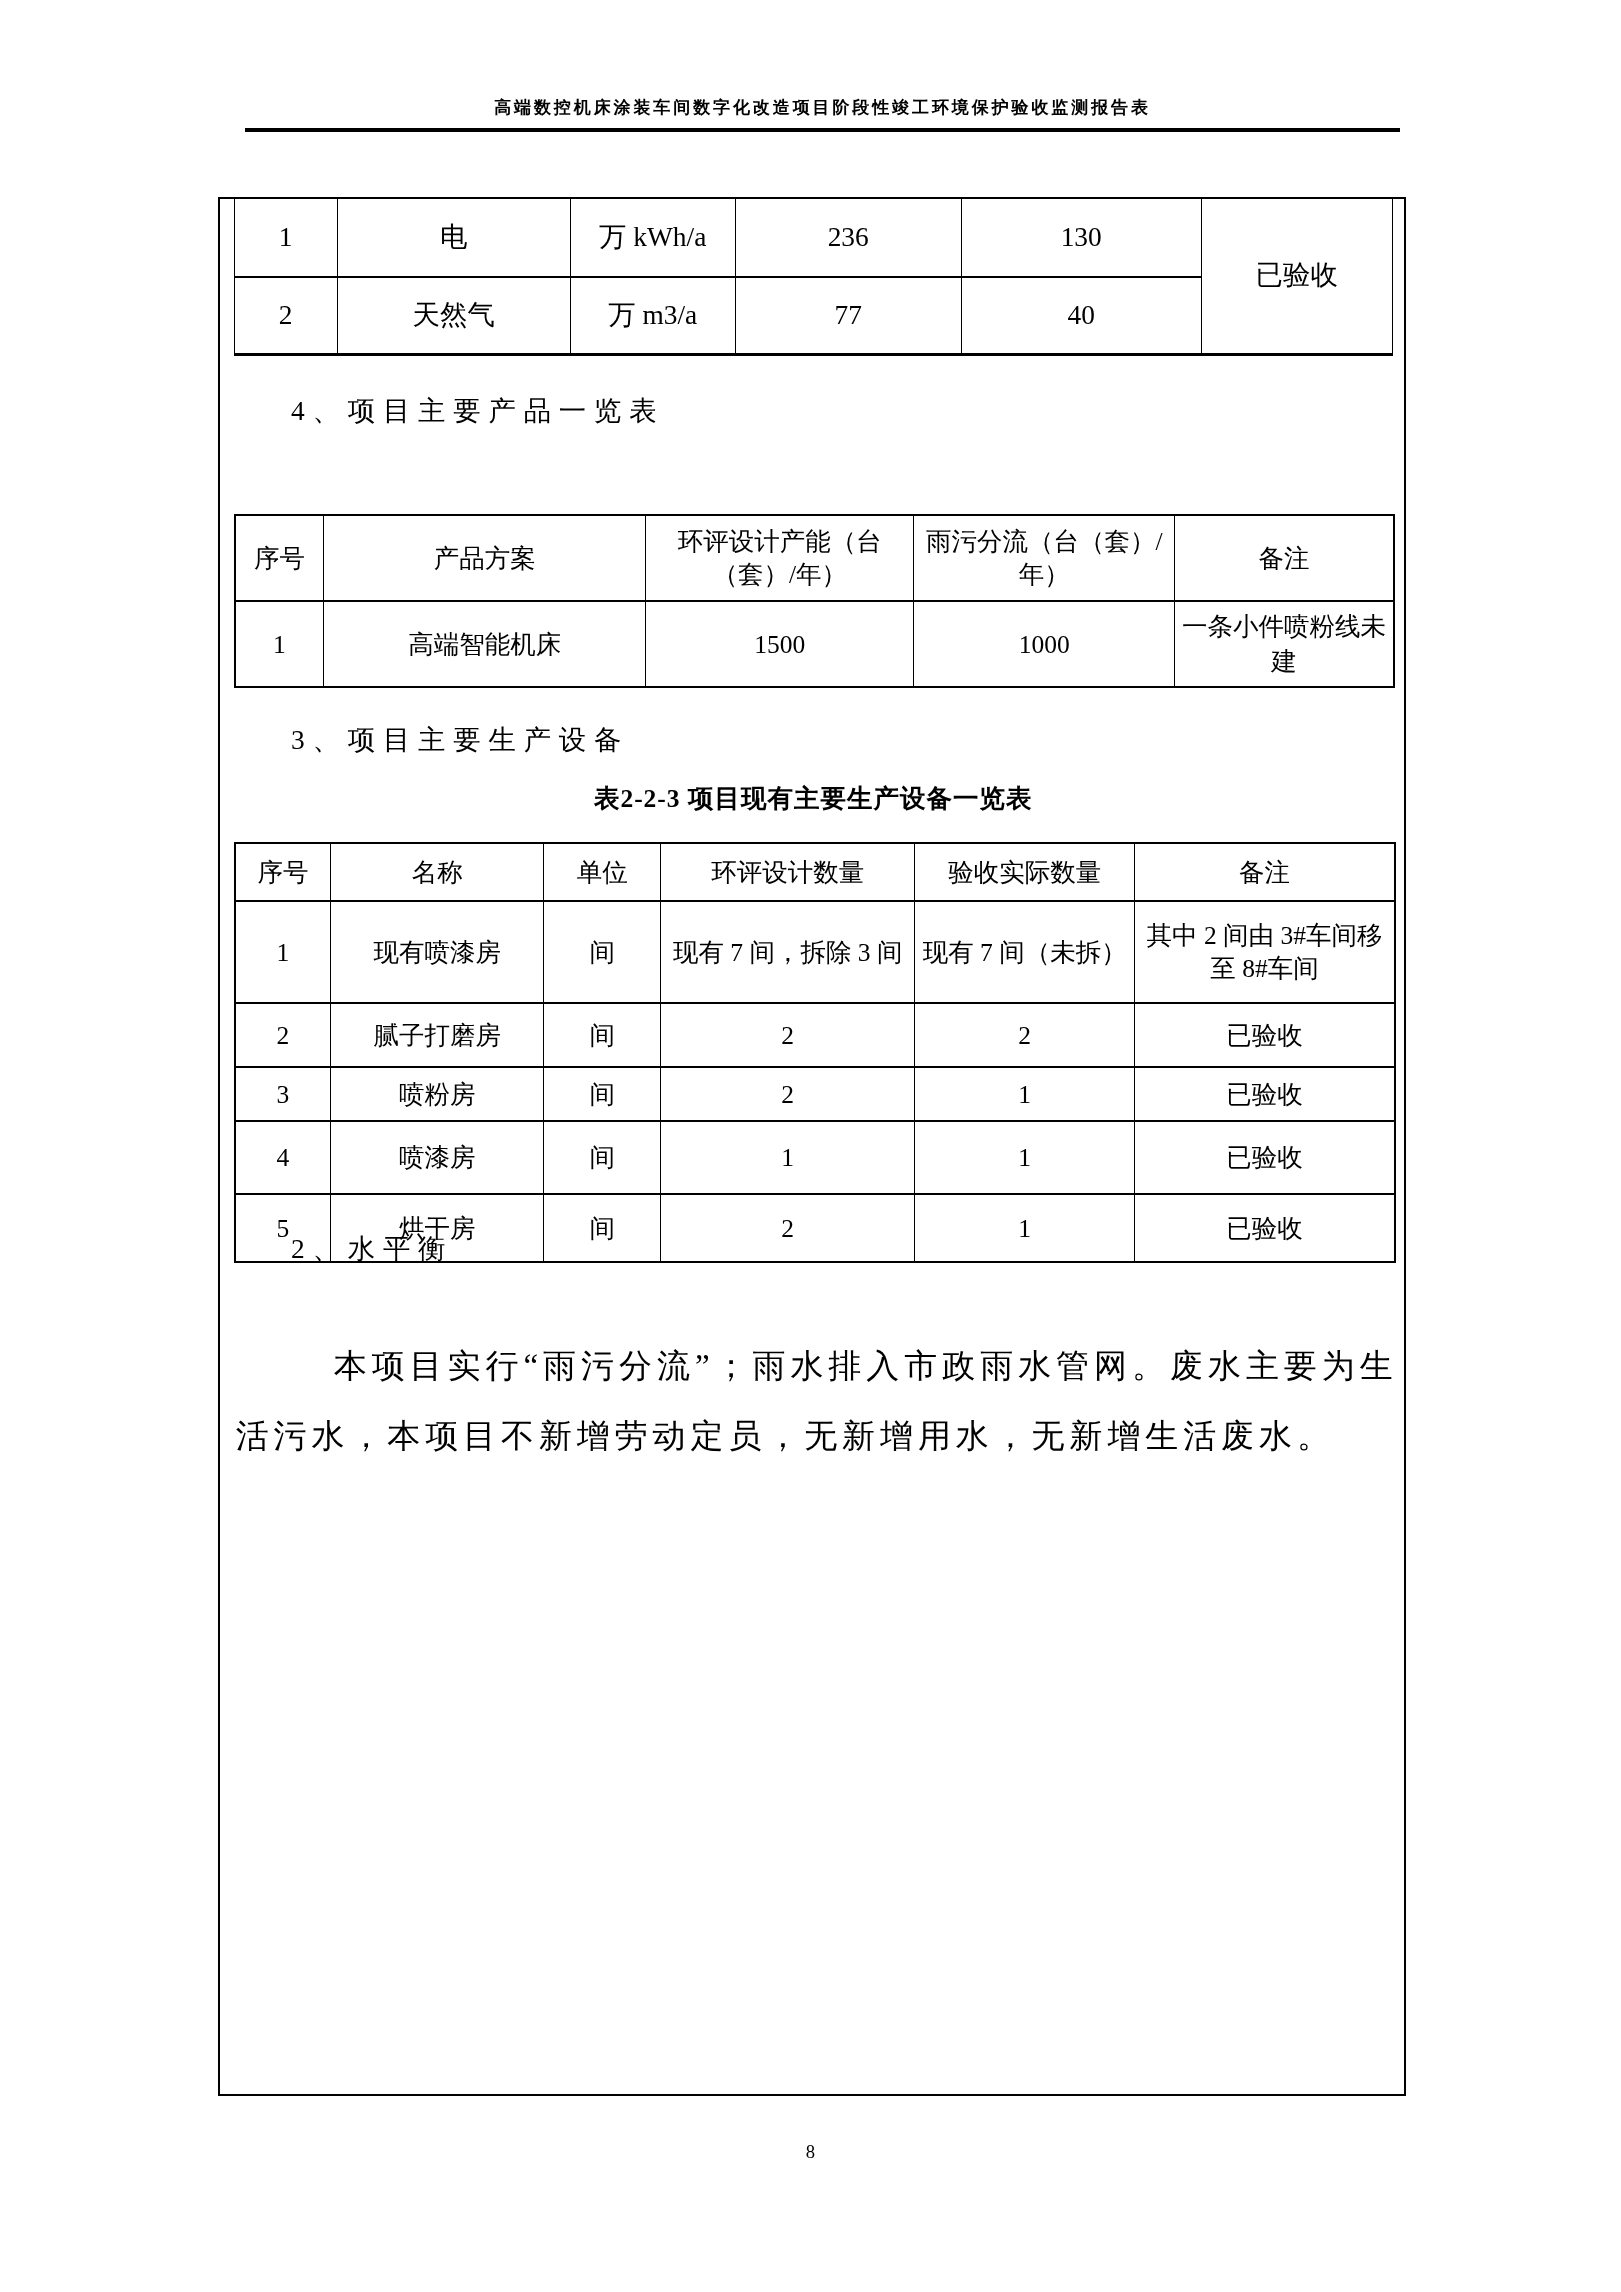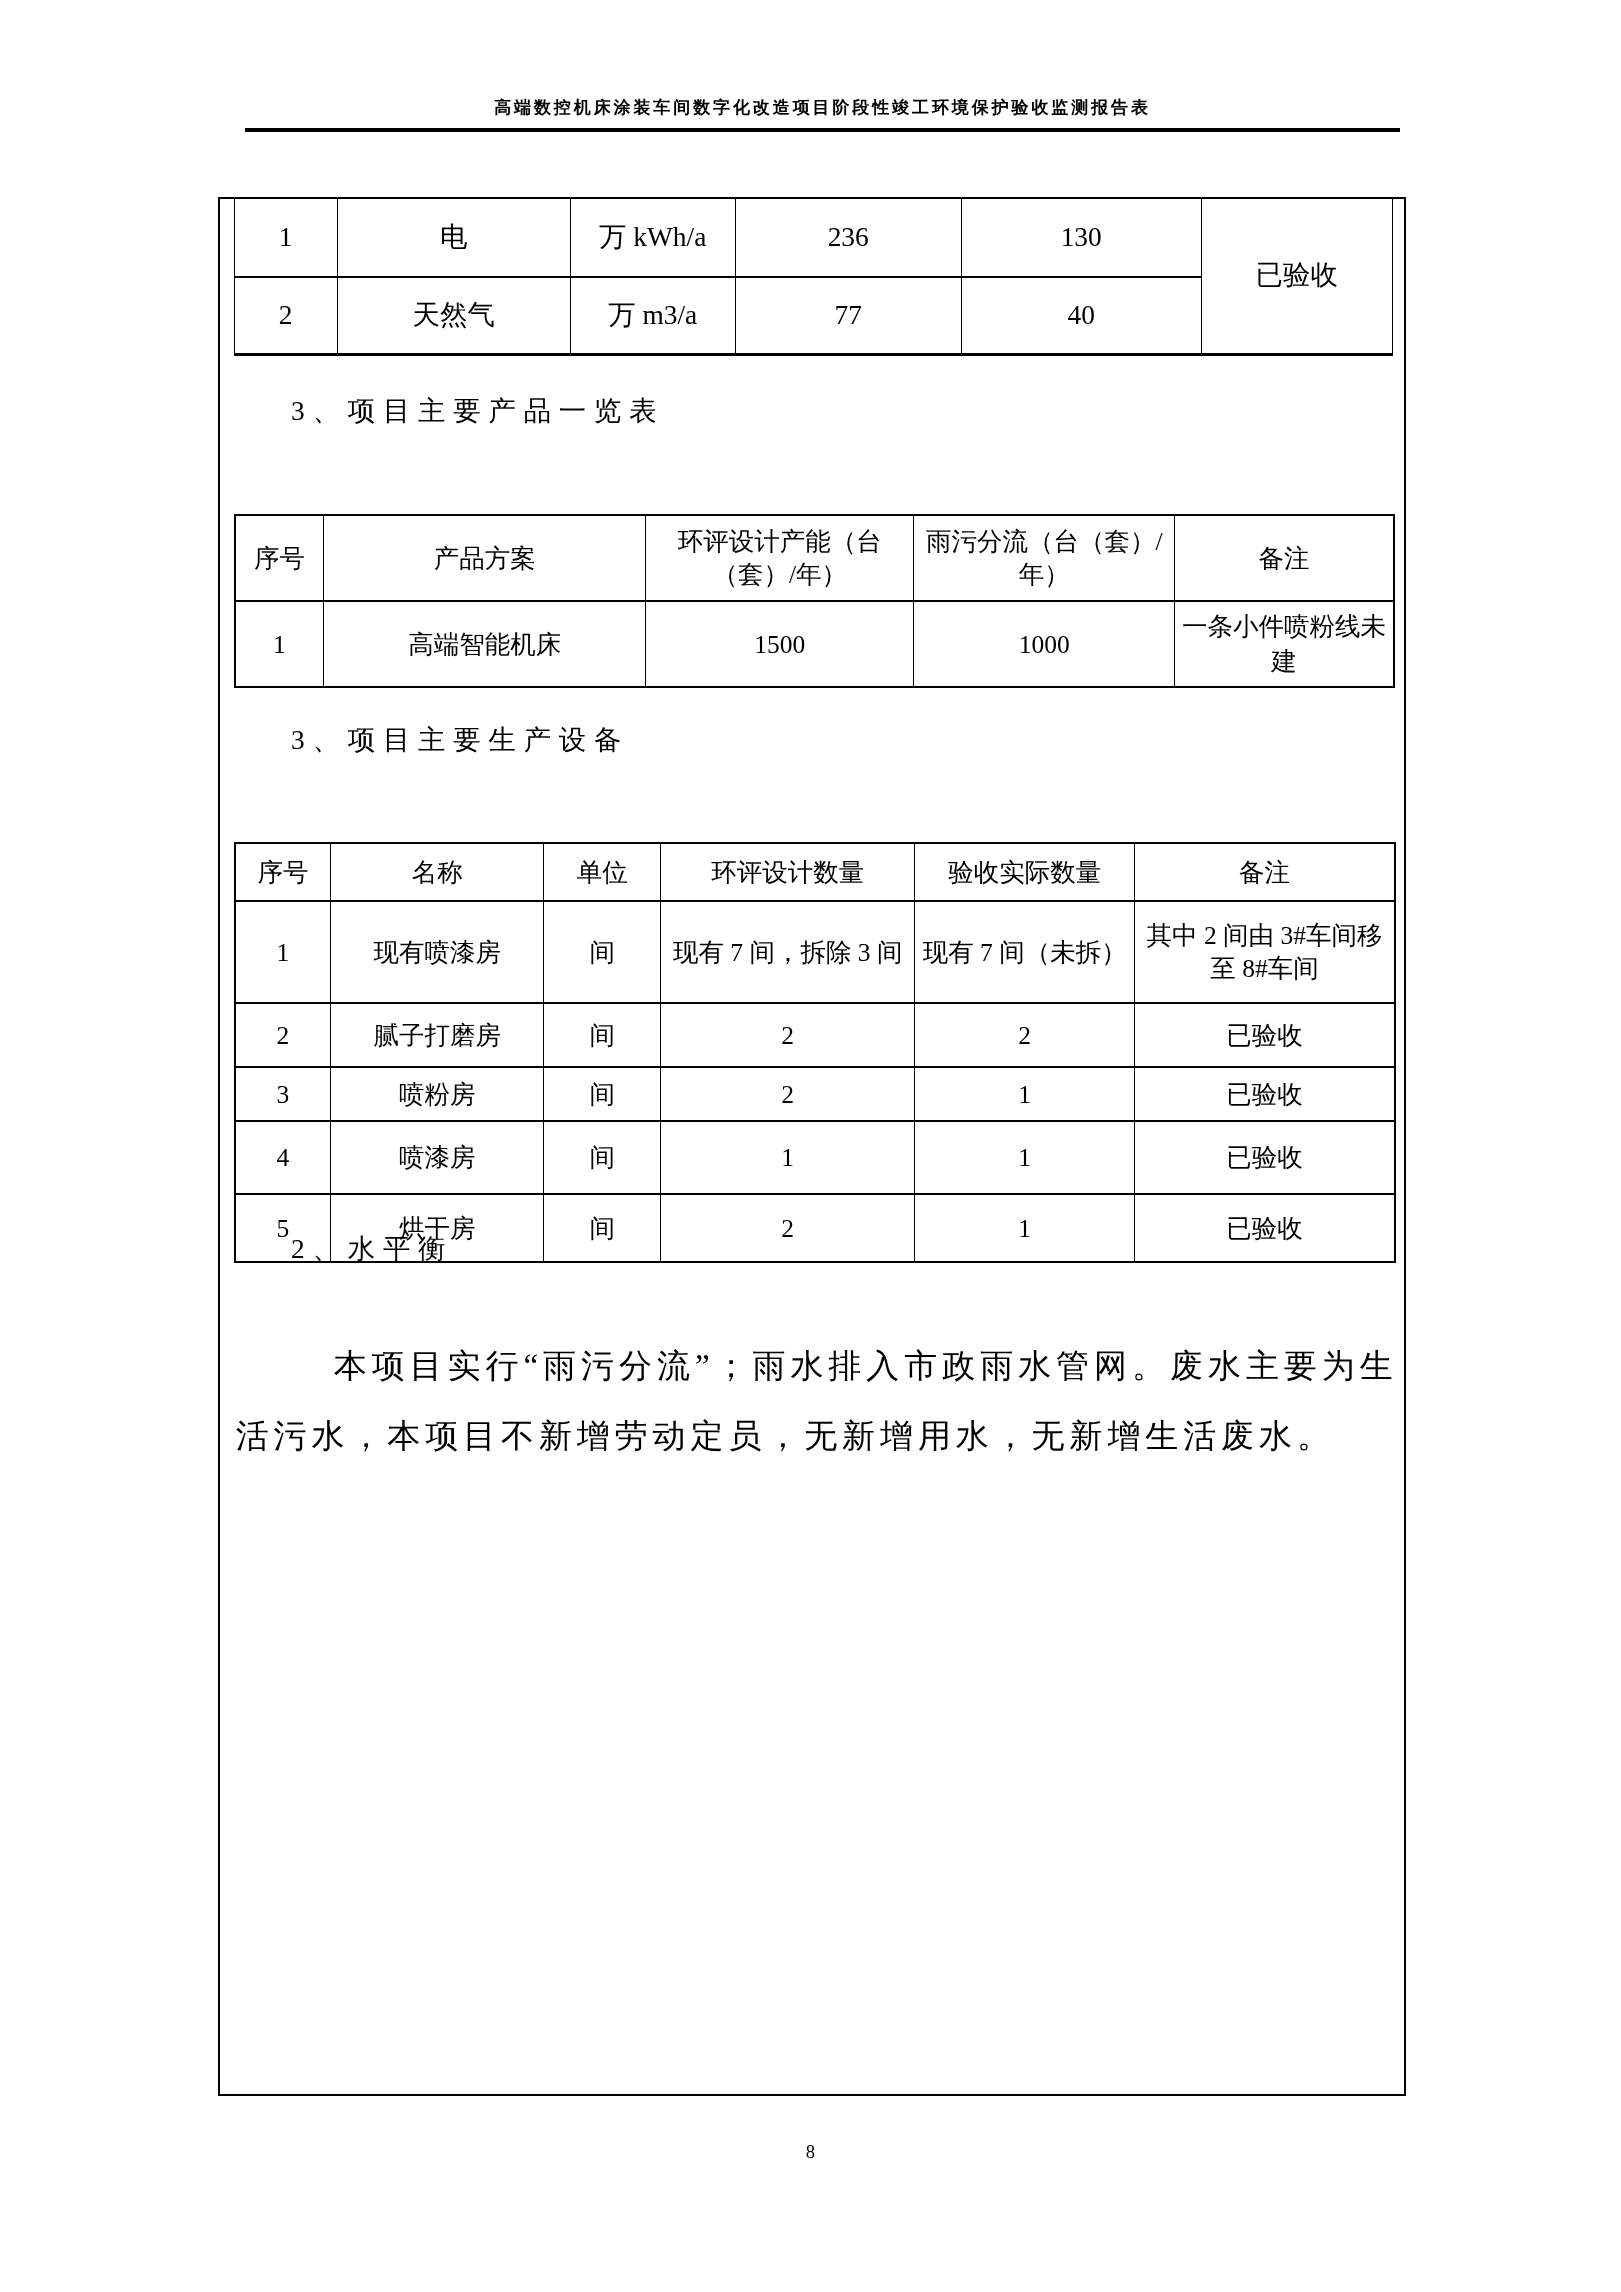--- a/index.html
+++ b/index.html
@@ -108,21 +108,21 @@
         <tr style="height:77px">
           <td>2</td>
           <td>天然气</td>
           <td class="unit-cell">万 m3/a</td>
           <td>77</td>
           <td>40</td>
         </tr>
       </tbody>
     </table>
 
-    <div class="section-heading heading-products">3、项目主要产品一览表</div>
+    <div class="section-heading heading-products">4、项目主要产品一览表</div>
 
     <table class="doc-table products-table">
       <colgroup>
         <col style="width:89px">
           <col style="width:322px">
           <col style="width:268px">
         <col style="width:261px">
           <col style="width:219px">
       </colgroup>
       <tbody>
@@ -137,20 +137,21 @@
           <td>1</td>
           <td>高端智能机床</td>
           <td>1500</td>
           <td>1000</td>
           <td>一条小件喷粉线未建</td>
         </tr>
       </tbody>
     </table>
 
     <div class="section-heading heading-equipment">3、项目主要生产设备</div>
+    <div class="table-caption caption-equipment">表2-2-3 项目现有主要生产设备一览表</div>
 
     <table class="doc-table equipment-table">
       <colgroup>
         <col style="width:96px">
           <col style="width:213px">
           <col style="width:117px">
         <col style="width:254px">
           <col style="width:220px">
           <col style="width:260px">
       </colgroup>

